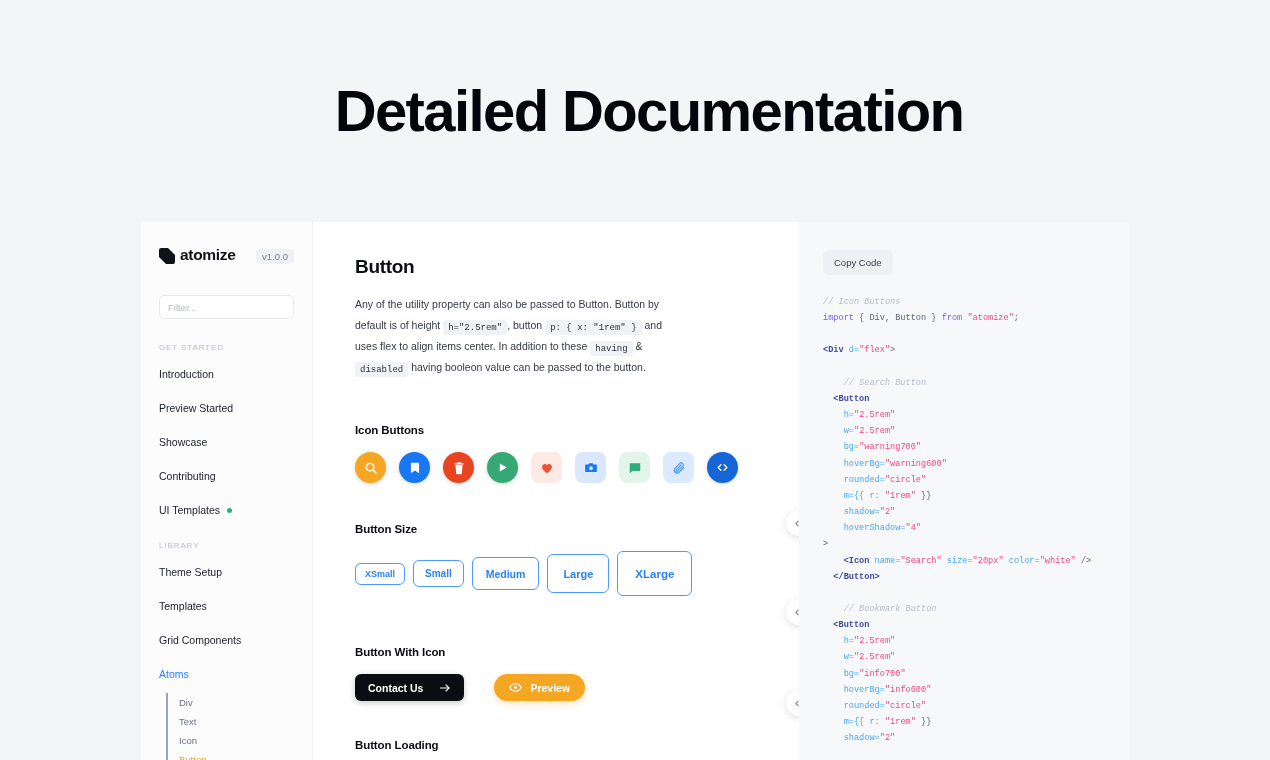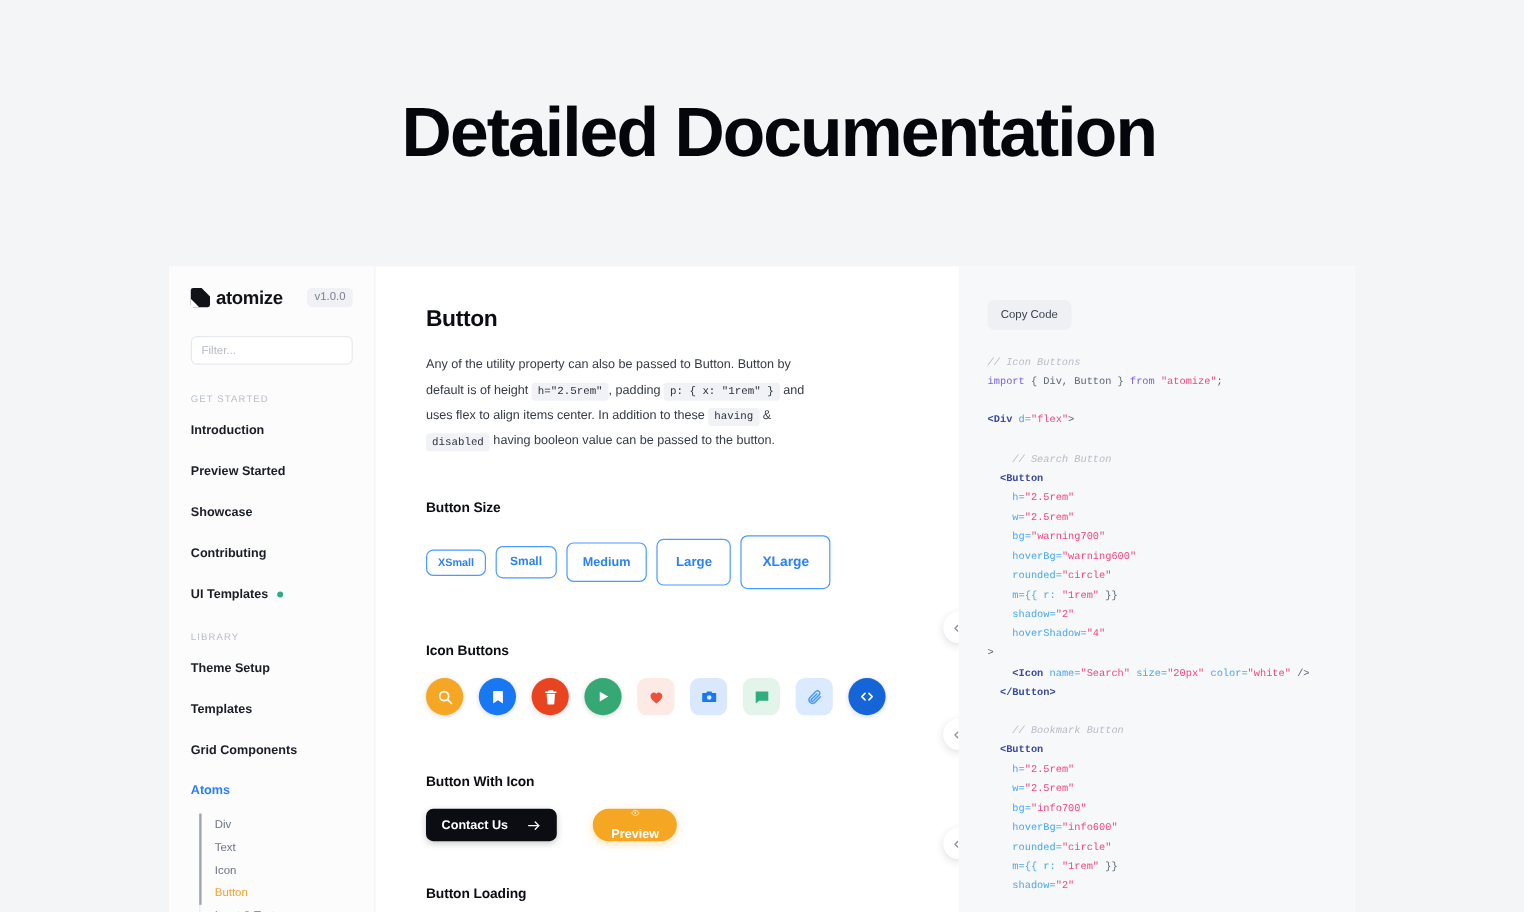--- a/index.html
+++ b/index.html
@@ -47,24 +47,24 @@
     width: 172px;
     flex: 0 0 172px;
     background: #fcfcfd;
     border-right: 1px solid #f0f1f3;
     padding: 18px 0 0 0;
     overflow: hidden;
     position: relative;
   }
   .brand-row {
     display: flex;
-    align-items: flex-start;
+    align-items: flex-end;
     padding: 0 18px;
     height: 24px;
-    margin-bottom: 16px;
+    margin-bottom: 31px;
   }
   .brand-mark {
     width: 16px; height: 16px;
     background: #111217;
     border-radius: 2px;
     position: relative;
     margin-right: 5px;
     flex: 0 0 16px;
   }
   .brand-mark::after {
@@ -121,21 +121,21 @@
     font-weight: 500;
     padding: 0 18px;
     margin-bottom: 11px;
   }
   .nav-item {
     display: flex;
     align-items: center;
     padding: 0 18px;
     height: 22px;
     font-size: 10.5px;
-    font-weight: 700;
+    font-weight: 400;
     color: #1b1e26;
     cursor: pointer;
     margin-bottom: 0px;
     text-align: right;
   }
   .nav-item.active { color: #2a7fff; }
   .nav-dot {
     width: 5px; height: 5px;
     border-radius: 50%;
     background: #2fad7e;
@@ -262,21 +262,20 @@
   .btn-amber {
     background: #f5a623;
     color: #ffffff;
     height: 27px;
     border-radius: 14px;
     padding: 0 15px;
     display: flex; align-items: center; gap: 8px;
     font-size: 10.5px; font-weight: 600;
     cursor: pointer;
     box-shadow: 0 2px 7px rgba(245,166,35,.35);
-    flex-direction: column;
   }
 
   
   .btn-loading {
     background: #f5a623;
     color: #ffffff;
     height: 30px;
     width: 316px;
     border-radius: 5px;
     display: flex;
@@ -421,100 +420,100 @@
 
     </nav>
   </aside>
 
   <main class="docs">
 
     <h2 class="docs-title">Button</h2>
 
     <p class="docs-para">
       <span>Any of the utility property can also be passed to Button. Button by default is of height</span>
-      <span class="code-chip">h="2.5rem"</span><span>, padding</span>
+      <span class="code-chip">h="2.5rem"</span><span>, button</span>
       <span class="code-chip">p: { x: "1rem" }</span>
       <span>and uses flex to align items center. In addition to these</span>
       <span class="code-chip">having</span>
       <span>&amp;</span>
       <span class="code-chip">disabled</span>
       <span>having booleon value can be passed to the button.</span>
     </p>
+
+    <section class="section sec-icon-buttons">
+      <div class="section-label">Icon Buttons</div>
+      <div class="icon-row">
+
+        <div class="ibtn circle" style="background:#f5a623">
+          <svg width="14" height="14" viewBox="0 0 24 24" fill="none" stroke="#ffffff" stroke-width="2.4" stroke-linecap="round">
+            <circle cx="10.5" cy="10.5" r="6.5"></circle>
+              <line x1="15.5" y1="15.5" x2="21" y2="21"></line>
+          </svg>
+        </div>
+
+        <div class="ibtn circle" style="background:#1877f2">
+          <svg width="14" height="14" viewBox="0 0 24 24" fill="#ffffff">
+            <path d="M6 3h12a1 1 0 0 1 1 1v17l-7-4.6L5 21V4a1 1 0 0 1 1-1z"></path>
+          </svg>
+        </div>
+
+        <div class="ibtn circle" style="background:#e8441f">
+          <svg width="14" height="14" viewBox="0 0 24 24" fill="#ffffff">
+            <path d="M9 2h6l1 2h4v2H4V4h4l1-2zM6 7h12l-1 14a1.6 1.6 0 0 1-1.6 1.5H8.6A1.6 1.6 0 0 1 7 21L6 7z"></path>
+          </svg>
+        </div>
+
+        <div class="ibtn circle" style="background:#35a873">
+          <svg width="13" height="13" viewBox="0 0 24 24" fill="#ffffff">
+            <path d="M7 4.5l13 7.5-13 7.5z"></path>
+          </svg>
+        </div>
+
+        <div class="ibtn rounded" style="background:#fdeae4">
+          <svg width="14" height="14" viewBox="0 0 24 24" fill="#f0503a">
+            <path d="M12 21s-8.5-5.3-8.5-11A4.8 4.8 0 0 1 12 7a4.8 4.8 0 0 1 8.5 3c0 5.7-8.5 11-8.5 11z"></path>
+          </svg>
+        </div>
+
+        <div class="ibtn rounded" style="background:#d9e8fd">
+          <svg width="14" height="14" viewBox="0 0 24 24" fill="#1877f2">
+            <path d="M9 4h6l1.3 2H21a1 1 0 0 1 1 1v11a1 1 0 0 1-1 1H3a1 1 0 0 1-1-1V7a1 1 0 0 1 1-1h4.7L9 4z"></path>
+            <circle cx="12" cy="12.5" r="3.3" fill="#d9e8fd"></circle>
+          </svg>
+        </div>
+
+        <div class="ibtn rounded" style="background:#e3f5ea">
+          <svg width="14" height="14" viewBox="0 0 24 24" fill="#2fad7e">
+            <path d="M3 4h18v13H8l-5 4V4z"></path>
+          </svg>
+        </div>
+
+        <div class="ibtn rounded" style="background:#dbeafe">
+          <svg width="14" height="14" viewBox="0 0 24 24" fill="none" stroke="#4a9bff" stroke-width="2.1" stroke-linecap="round">
+            <path d="M20 11.5l-8.2 8.2a5 5 0 0 1-7-7l8.7-8.7a3.3 3.3 0 1 1 4.7 4.7l-8.7 8.7a1.6 1.6 0 0 1-2.3-2.3l8-8"></path>
+          </svg>
+        </div>
+
+        <div class="ibtn circle" style="background:#1565d8">
+          <svg width="13" height="13" viewBox="0 0 24 24" fill="none" stroke="#ffffff" stroke-width="2.4" stroke-linecap="round" stroke-linejoin="round">
+            <polyline points="9,7 4,12 9,17"></polyline>
+              <polyline points="15,7 20,12 15,17"></polyline>
+          </svg>
+        </div>
+      </div>
+    </section>
 
     <section class="section sec-button-size">
       <div class="section-label">Button Size</div>
       <div class="size-row">
         <button class="sbtn xs">XSmall</button>
         <button class="sbtn sm">Small</button>
         <button class="sbtn md">Medium</button>
         <button class="sbtn lg">Large</button>
         <button class="sbtn xl">XLarge</button>
-      </div>
-    </section>
-
-    <section class="section sec-icon-buttons">
-      <div class="section-label">Icon Buttons</div>
-      <div class="icon-row">
-
-        <div class="ibtn circle" style="background:#f5a623">
-          <svg width="14" height="14" viewBox="0 0 24 24" fill="none" stroke="#ffffff" stroke-width="2.4" stroke-linecap="round">
-            <circle cx="10.5" cy="10.5" r="6.5"></circle>
-              <line x1="15.5" y1="15.5" x2="21" y2="21"></line>
-          </svg>
-        </div>
-
-        <div class="ibtn circle" style="background:#1877f2">
-          <svg width="14" height="14" viewBox="0 0 24 24" fill="#ffffff">
-            <path d="M6 3h12a1 1 0 0 1 1 1v17l-7-4.6L5 21V4a1 1 0 0 1 1-1z"></path>
-          </svg>
-        </div>
-
-        <div class="ibtn circle" style="background:#e8441f">
-          <svg width="14" height="14" viewBox="0 0 24 24" fill="#ffffff">
-            <path d="M9 2h6l1 2h4v2H4V4h4l1-2zM6 7h12l-1 14a1.6 1.6 0 0 1-1.6 1.5H8.6A1.6 1.6 0 0 1 7 21L6 7z"></path>
-          </svg>
-        </div>
-
-        <div class="ibtn circle" style="background:#35a873">
-          <svg width="13" height="13" viewBox="0 0 24 24" fill="#ffffff">
-            <path d="M7 4.5l13 7.5-13 7.5z"></path>
-          </svg>
-        </div>
-
-        <div class="ibtn rounded" style="background:#fdeae4">
-          <svg width="14" height="14" viewBox="0 0 24 24" fill="#f0503a">
-            <path d="M12 21s-8.5-5.3-8.5-11A4.8 4.8 0 0 1 12 7a4.8 4.8 0 0 1 8.5 3c0 5.7-8.5 11-8.5 11z"></path>
-          </svg>
-        </div>
-
-        <div class="ibtn rounded" style="background:#d9e8fd">
-          <svg width="14" height="14" viewBox="0 0 24 24" fill="#1877f2">
-            <path d="M9 4h6l1.3 2H21a1 1 0 0 1 1 1v11a1 1 0 0 1-1 1H3a1 1 0 0 1-1-1V7a1 1 0 0 1 1-1h4.7L9 4z"></path>
-            <circle cx="12" cy="12.5" r="3.3" fill="#d9e8fd"></circle>
-          </svg>
-        </div>
-
-        <div class="ibtn rounded" style="background:#e3f5ea">
-          <svg width="14" height="14" viewBox="0 0 24 24" fill="#2fad7e">
-            <path d="M3 4h18v13H8l-5 4V4z"></path>
-          </svg>
-        </div>
-
-        <div class="ibtn rounded" style="background:#dbeafe">
-          <svg width="14" height="14" viewBox="0 0 24 24" fill="none" stroke="#4a9bff" stroke-width="2.1" stroke-linecap="round">
-            <path d="M20 11.5l-8.2 8.2a5 5 0 0 1-7-7l8.7-8.7a3.3 3.3 0 1 1 4.7 4.7l-8.7 8.7a1.6 1.6 0 0 1-2.3-2.3l8-8"></path>
-          </svg>
-        </div>
-
-        <div class="ibtn circle" style="background:#1565d8">
-          <svg width="13" height="13" viewBox="0 0 24 24" fill="none" stroke="#ffffff" stroke-width="2.4" stroke-linecap="round" stroke-linejoin="round">
-            <polyline points="9,7 4,12 9,17"></polyline>
-              <polyline points="15,7 20,12 15,17"></polyline>
-          </svg>
-        </div>
       </div>
     </section>
 
     <section class="section sec-button-icon">
       <div class="section-label">Button With Icon</div>
       <div class="wi-row">
         <div class="btn-dark">
           <span>Contact Us</span>
           <svg width="12" height="12" viewBox="0 0 24 24" fill="none" stroke="#ffffff" stroke-width="2.2" stroke-linecap="round" stroke-linejoin="round">
             <line x1="3" y1="12" x2="20" y2="12"></line>

